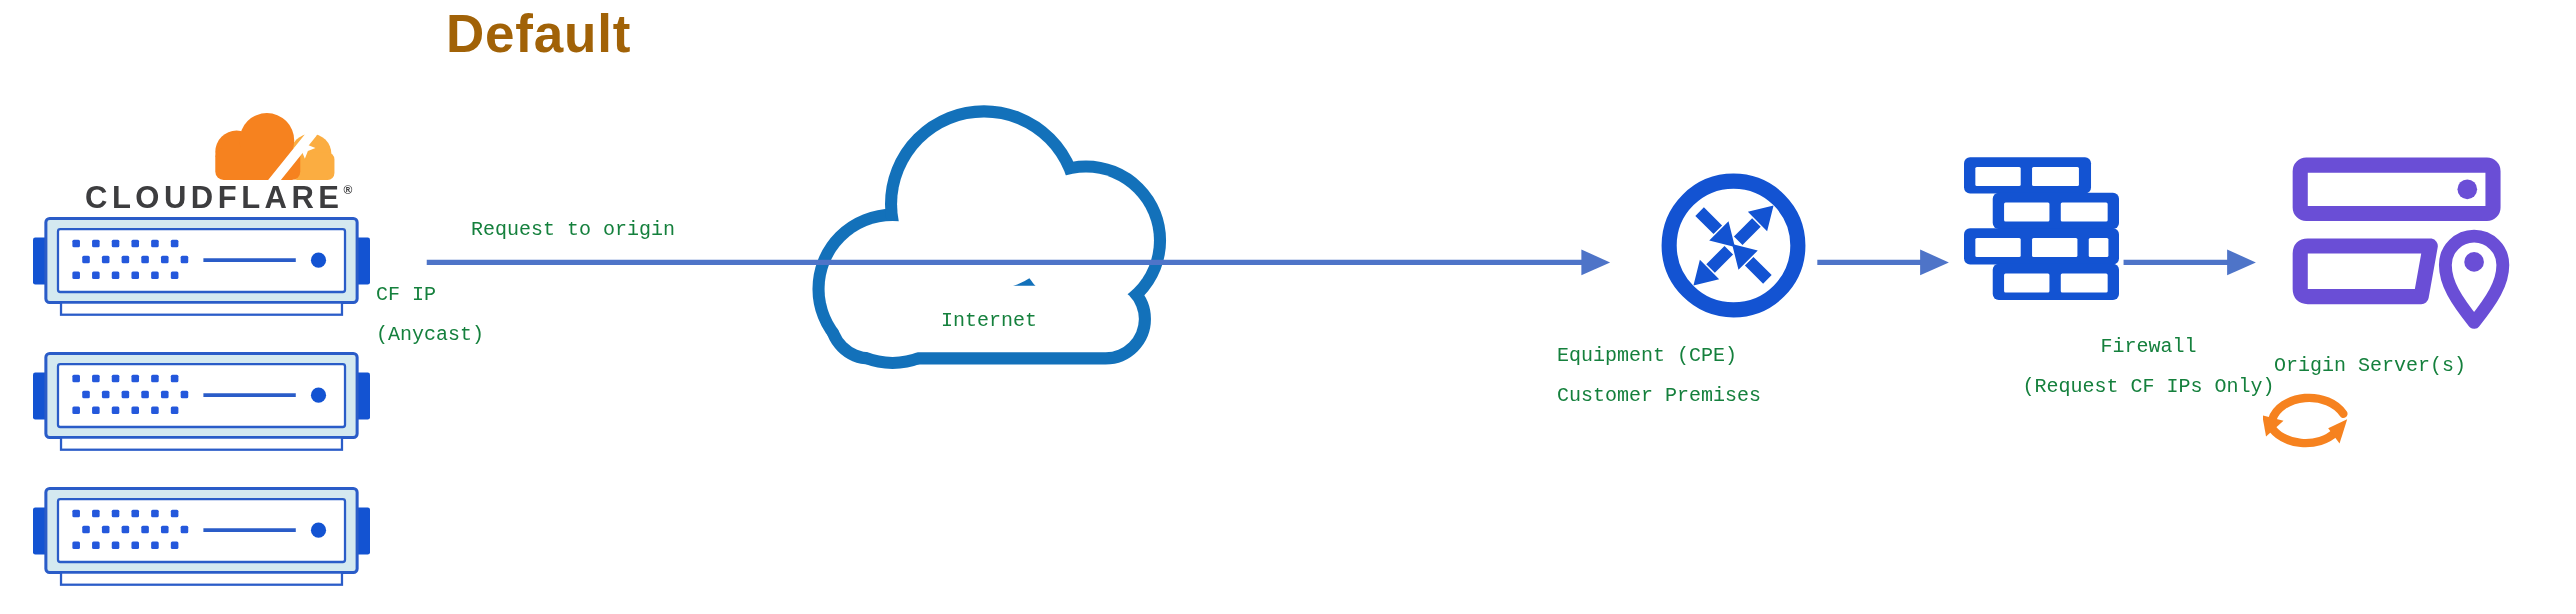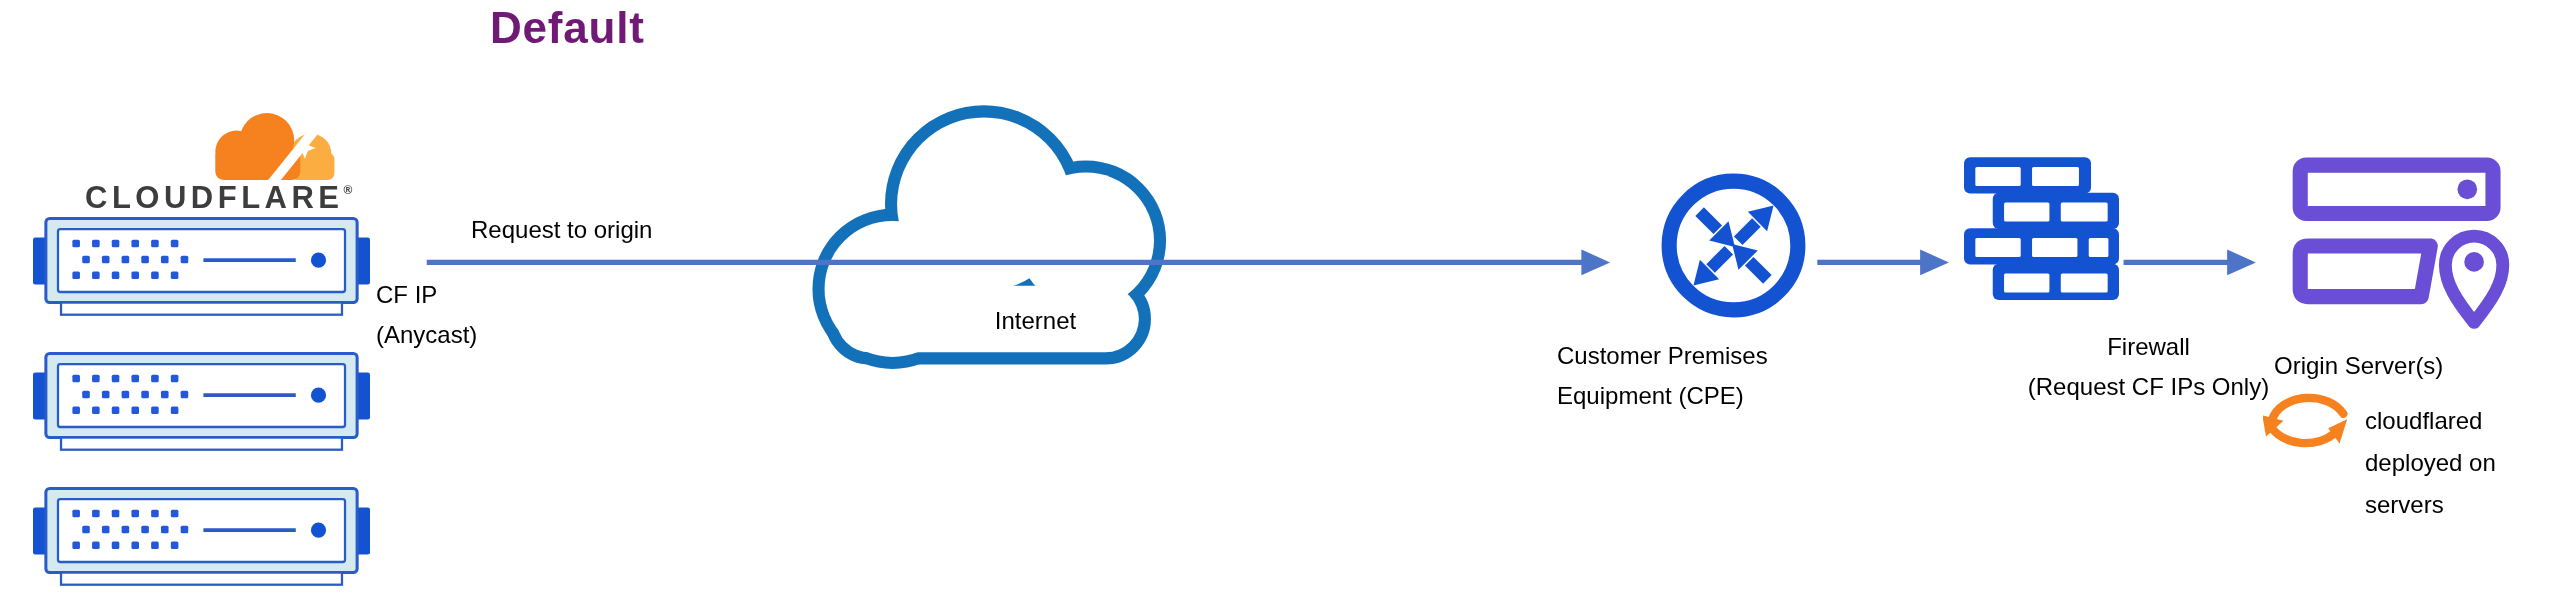--- a/index.html
+++ b/index.html
@@ -4,33 +4,33 @@
 <style>
   html,body{margin:0;padding:0;background:#ffffff;}
   .stage{
     position:relative;
     width:2576px;height:614px;
     background:#ffffff;
     overflow:hidden;
     font-family:"Liberation Sans", sans-serif;
   }
   .abs{position:absolute;white-space:nowrap;}
-  .blue-text{color:#000000;font-size:24px;line-height:40px;}
+  .blue-text{color:#15803d;font-size:20px;line-height:40px;font-family:Liberation Mono, monospace;}
   .title{
     left:446px;top:3px;
-    font-size:44px;font-weight:600;color:#701a75;letter-spacing:0.8px;margin-left:44px;
+    font-size:53px;font-weight:600;color:#a16207;letter-spacing:0.8px;
   }
   .wordmark{
     left:45px;top:180px;
     font-size:31px;font-weight:800;color:#3D3D3F;letter-spacing:4.5px;margin-left:40px;
   }
   .wordmark .reg{font-size:12px;vertical-align:13.6px;letter-spacing:0;}
   .request-label{left:471px;top:210px;}
   .cfip-label{left:376px;top:275px;}
-  .internet-label{left:941px;top:301px;width:189px;text-align:center;}
+  .internet-label{left:941px;top:301px;width:189px;text-align:left;}
   .cpe-label{left:1557px;top:336px;}
   .firewall-label{left:1982px;top:327px;width:333px;text-align:center;}
   .origin-label{left:2274px;top:346px;}
   .cloudflared-note{left:2365px;top:400px;line-height:42px;}
   svg{display:block;}
 </style>
 </head>
 <body>
 
 <div class="stage">
@@ -143,22 +143,22 @@
       <g transform="translate(148,62) rotate(-45)">
           <path d="M -52 -8 h 34 v 16 h -34 z M -16 -18 L -16 18 L 14 0 Z"></path>
         </g>
       <g transform="translate(62,148) rotate(135)">
           <path d="M -52 -8 h 34 v 16 h -34 z M -16 -18 L -16 18 L 14 0 Z"></path>
         </g>
     </g>
   </svg>
 
   <div class="abs blue-text cpe-label">
+    <div>Equipment (CPE)</div>
     <div>Customer Premises</div>
-    <div>Equipment (CPE)</div>
   </div>
 
   <svg class="abs" style="left:1964px;top:157px;" width="155" height="144" viewBox="0 0 205 190">
     <g fill="#1353D2">
       <rect x="0" y="0" width="168" height="48" rx="8"></rect>
       <rect x="38" y="47" width="167" height="48" rx="8"></rect>
       <rect x="0" y="94" width="205" height="48" rx="8"></rect>
       <rect x="38" y="141" width="167" height="48" rx="8"></rect>
     </g>
     <g fill="#ffffff">
@@ -193,20 +193,15 @@
     <g stroke="#F6821F" stroke-width="11" fill="none" stroke-linecap="round">
       <path d="M 106 42 A 50 37 0 0 0 12 50"></path>
       <path d="M 10 58 A 50 37 0 0 0 96 66"></path>
     </g>
     <g fill="#F6821F">
       <polygon points="4,72 -1,44 27,51"></polygon>
       <polygon points="111,49 86,61 101,81"></polygon>
     </g>
   </svg>
 
-  <div class="abs blue-text cloudflared-note">
-    <div>cloudflared</div>
-    <div>deployed on</div>
-    <div>servers</div>
-  </div>
 
 </div>
 
 
 </body></html>

